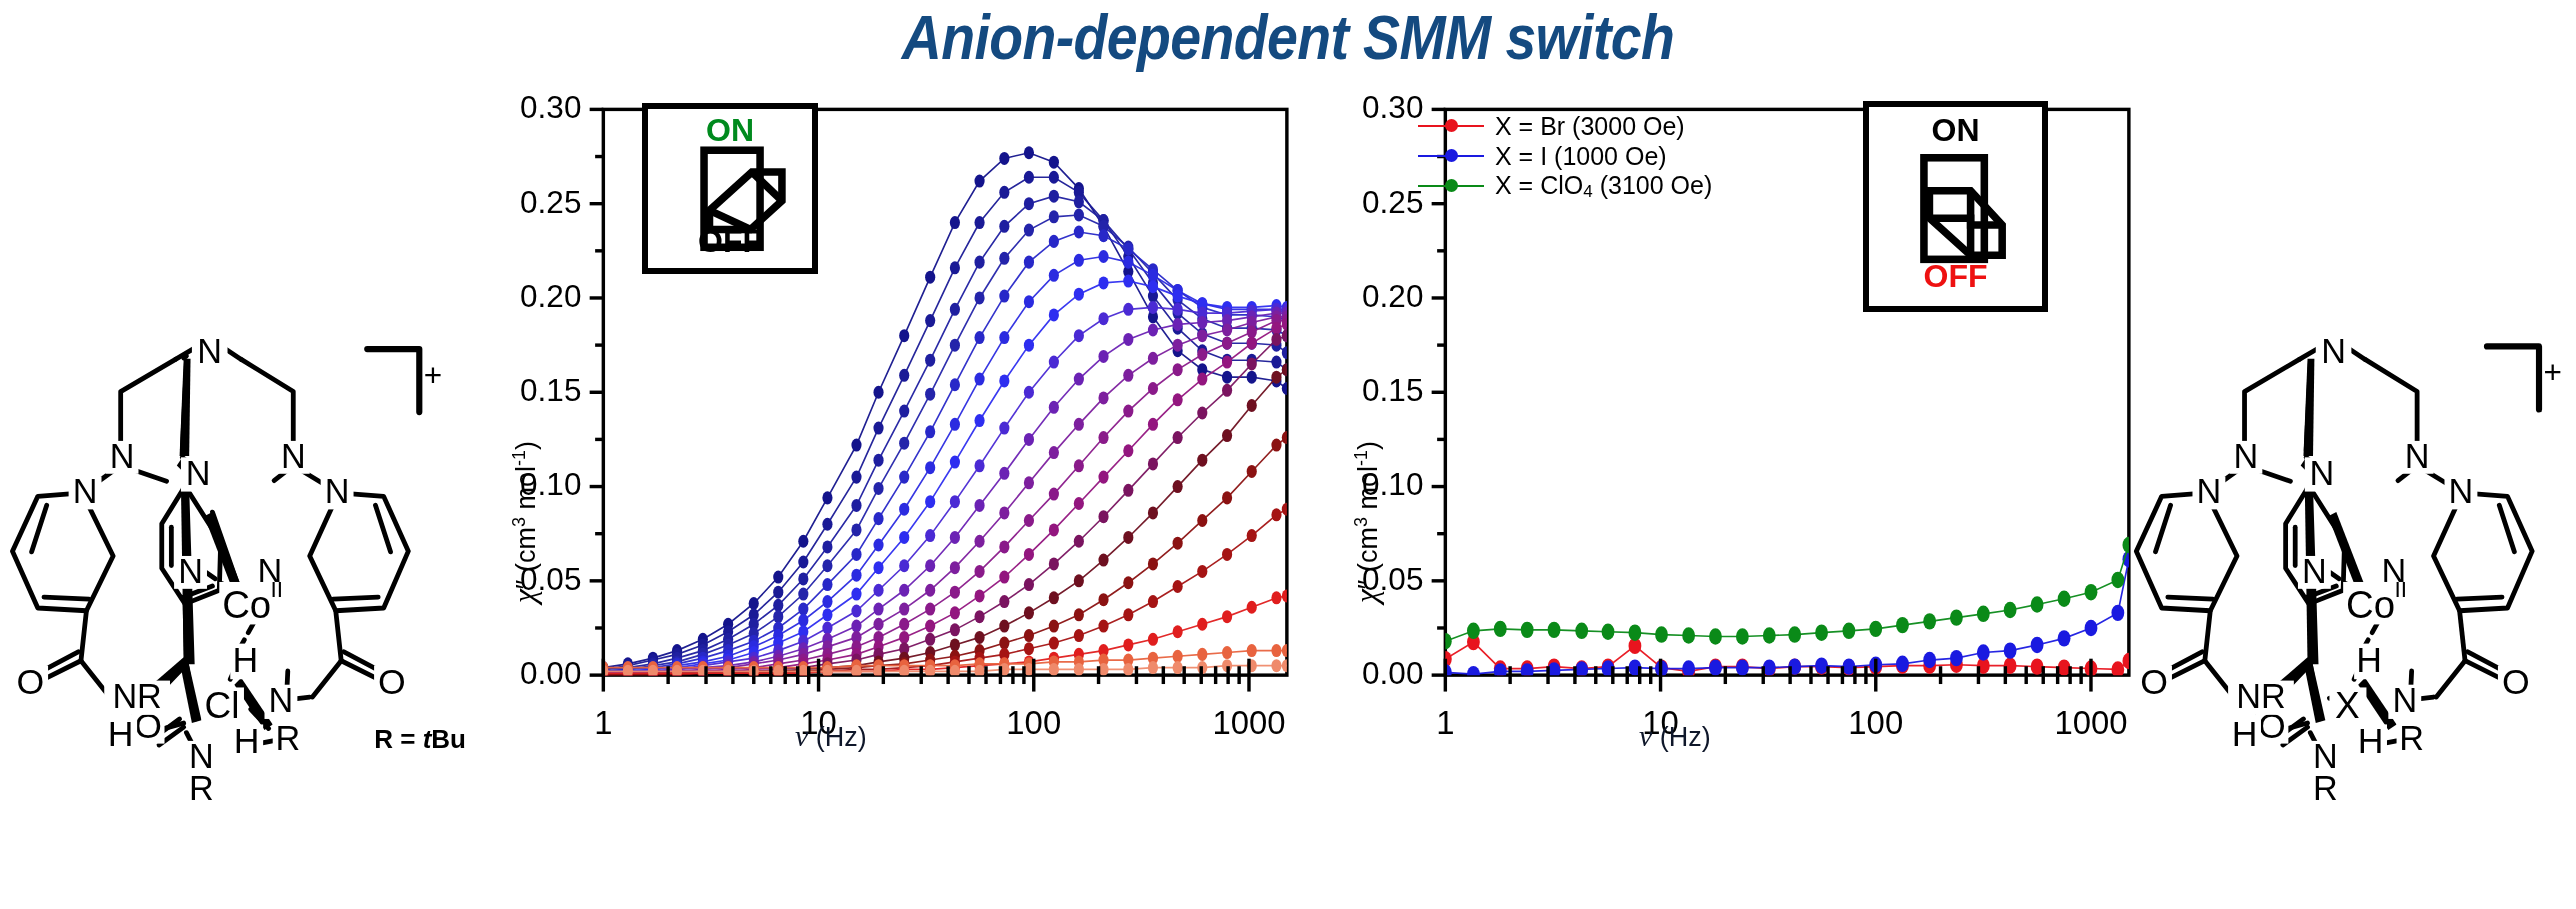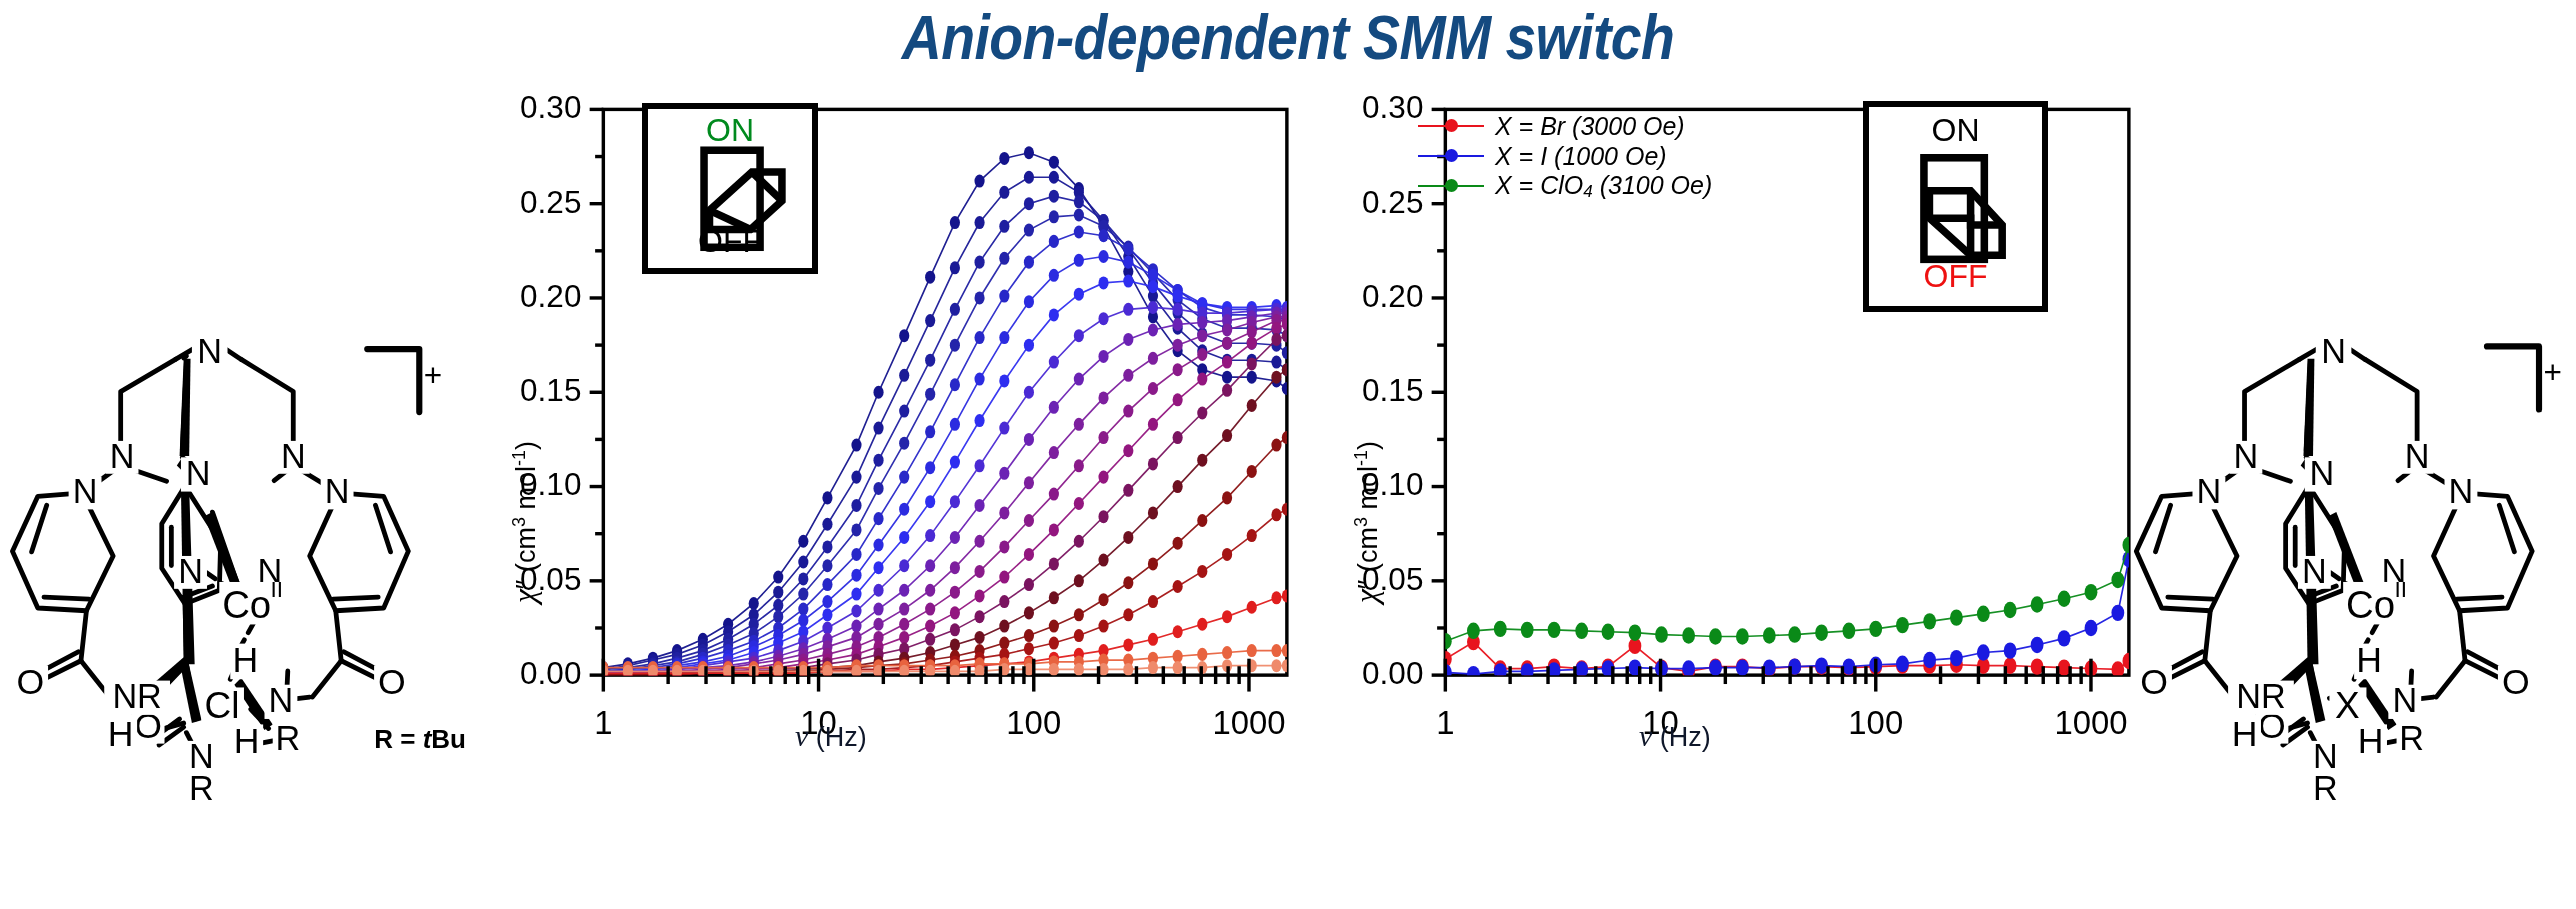--- a/index.html
+++ b/index.html
@@ -40,21 +40,21 @@
   .ylab sup{font-size:18px;}
   .xlab{
     position:absolute;font-size:27px;color:#0f172a;white-space:nowrap;
   }
   .xlab .nu{font-family:"Liberation Serif","DejaVu Serif",serif;font-style:italic;font-size:30px;}
 
   
   .switch-box{position:absolute;border:6.2px solid #000;background:#fff;}
   .switch-lbl{
     position:absolute;left:0;width:100%;text-align:center;
-    font-size:32px;font-weight:normal;line-height:1;
+    font-size:32px;font-weight:bold;line-height:1;
   }
   .on-green{color:#008a1e;}
   .off-red{color:#ee1111;}
   .on-black,.off-black{color:#000;}
 
   
   .legend{position:absolute;}
   .legend-row{display:flex;align-items:center;height:30px;}
   .legend-line{width:66px;height:2.1px;position:relative;}
   .legend-dot{position:absolute;left:27px;top:-5.5px;width:13px;height:13px;border-radius:50%;}
@@ -1061,21 +1061,21 @@
       </g>
     </svg>
 
   <div class="ylab" style="left:27px;top:521px;">
     <span class="chi">χ</span>″ (cm<sup>3</sup> mol<sup>-1</sup>)
   </div>
   <div class="xlab" style="left:317px;top:637px;">
     <span class="nu">ν</span> (Hz)
   </div>
 
-  <div class="legend" style="left:96px;top:29px;font-style:italic;">
+  <div class="legend" style="left:96px;top:29px;">
     <div class="legend-row">
       <span class="legend-line" style="background:#e8141e;">
           <span class="legend-dot" style="background:#e8141e;"></span>
         </span>
       <span class="legend-text">X = Br (3000 Oe)</span>
     </div>
     <div class="legend-row">
       <span class="legend-line" style="background:#1a1ae0;">
           <span class="legend-dot" style="background:#1a1ae0;"></span>
         </span>

